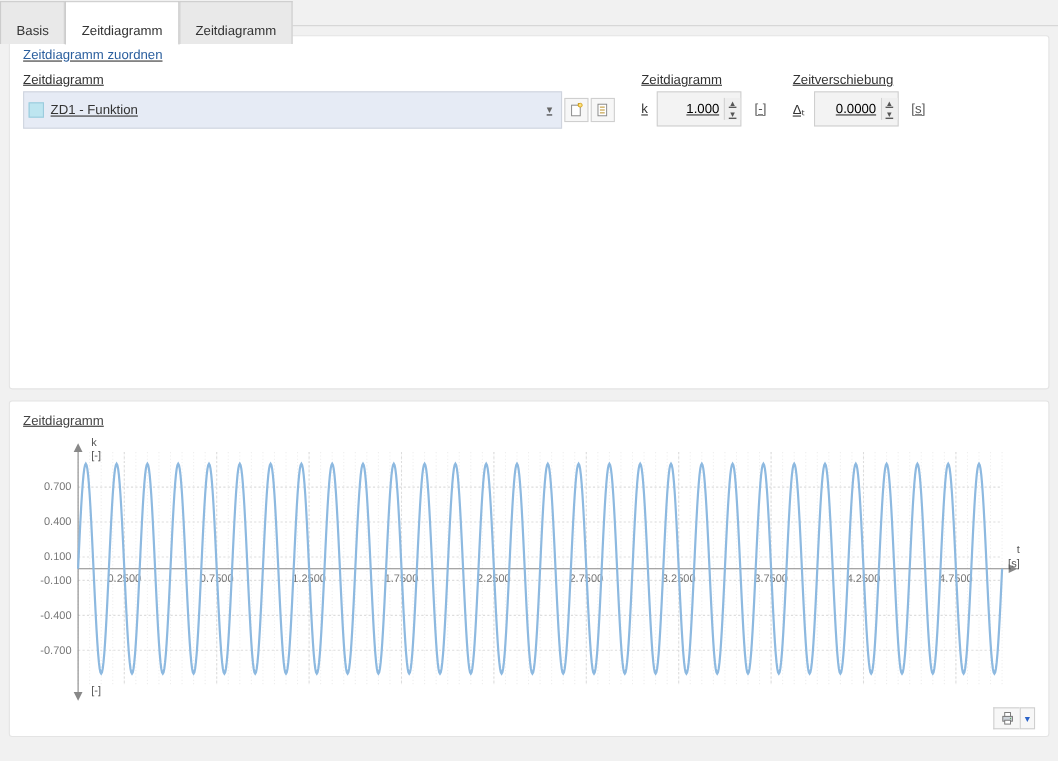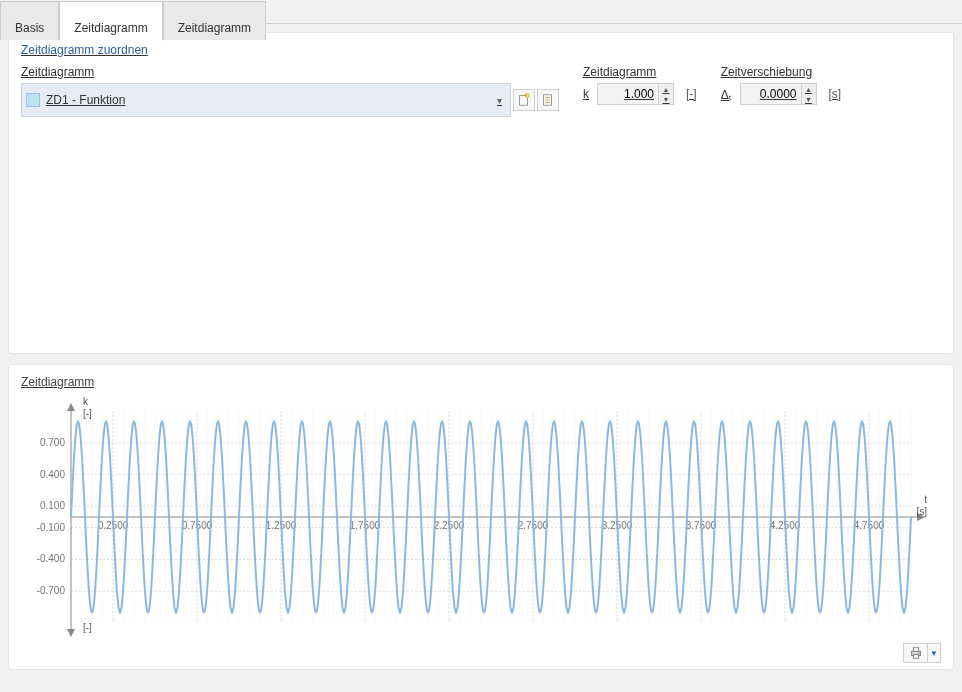--- a/index.html
+++ b/index.html
@@ -81,21 +81,21 @@
       background: #f7f7f7;
       display: inline-flex; align-items: center; justify-content: center;
       margin-left: 2px;
       cursor: pointer;
     }
     .iconbtn svg { width: 14px; height: 14px; }
     .spinner {
       display: inline-flex; align-items: center;
       border: 1px solid #cfcfcf;
       background: #f3f3f3;
-      height: 22px;
+      height: 32px;
     }
     .spinner input {
       border: none; background: transparent; width: 60px; text-align: right;
       padding: 0 4px; font-family: inherit; font-size: 12px; outline: none;
     }
     .spinner .spins { display:flex; flex-direction:column; border-left: 1px solid #cfcfcf; }
     .spinner .spins button {
       border: none; background: #eee; width: 14px; height: 10px; font-size: 7px; line-height: 7px;
       cursor: pointer; display:flex; align-items:center; justify-content:center; color:#555;
     }

